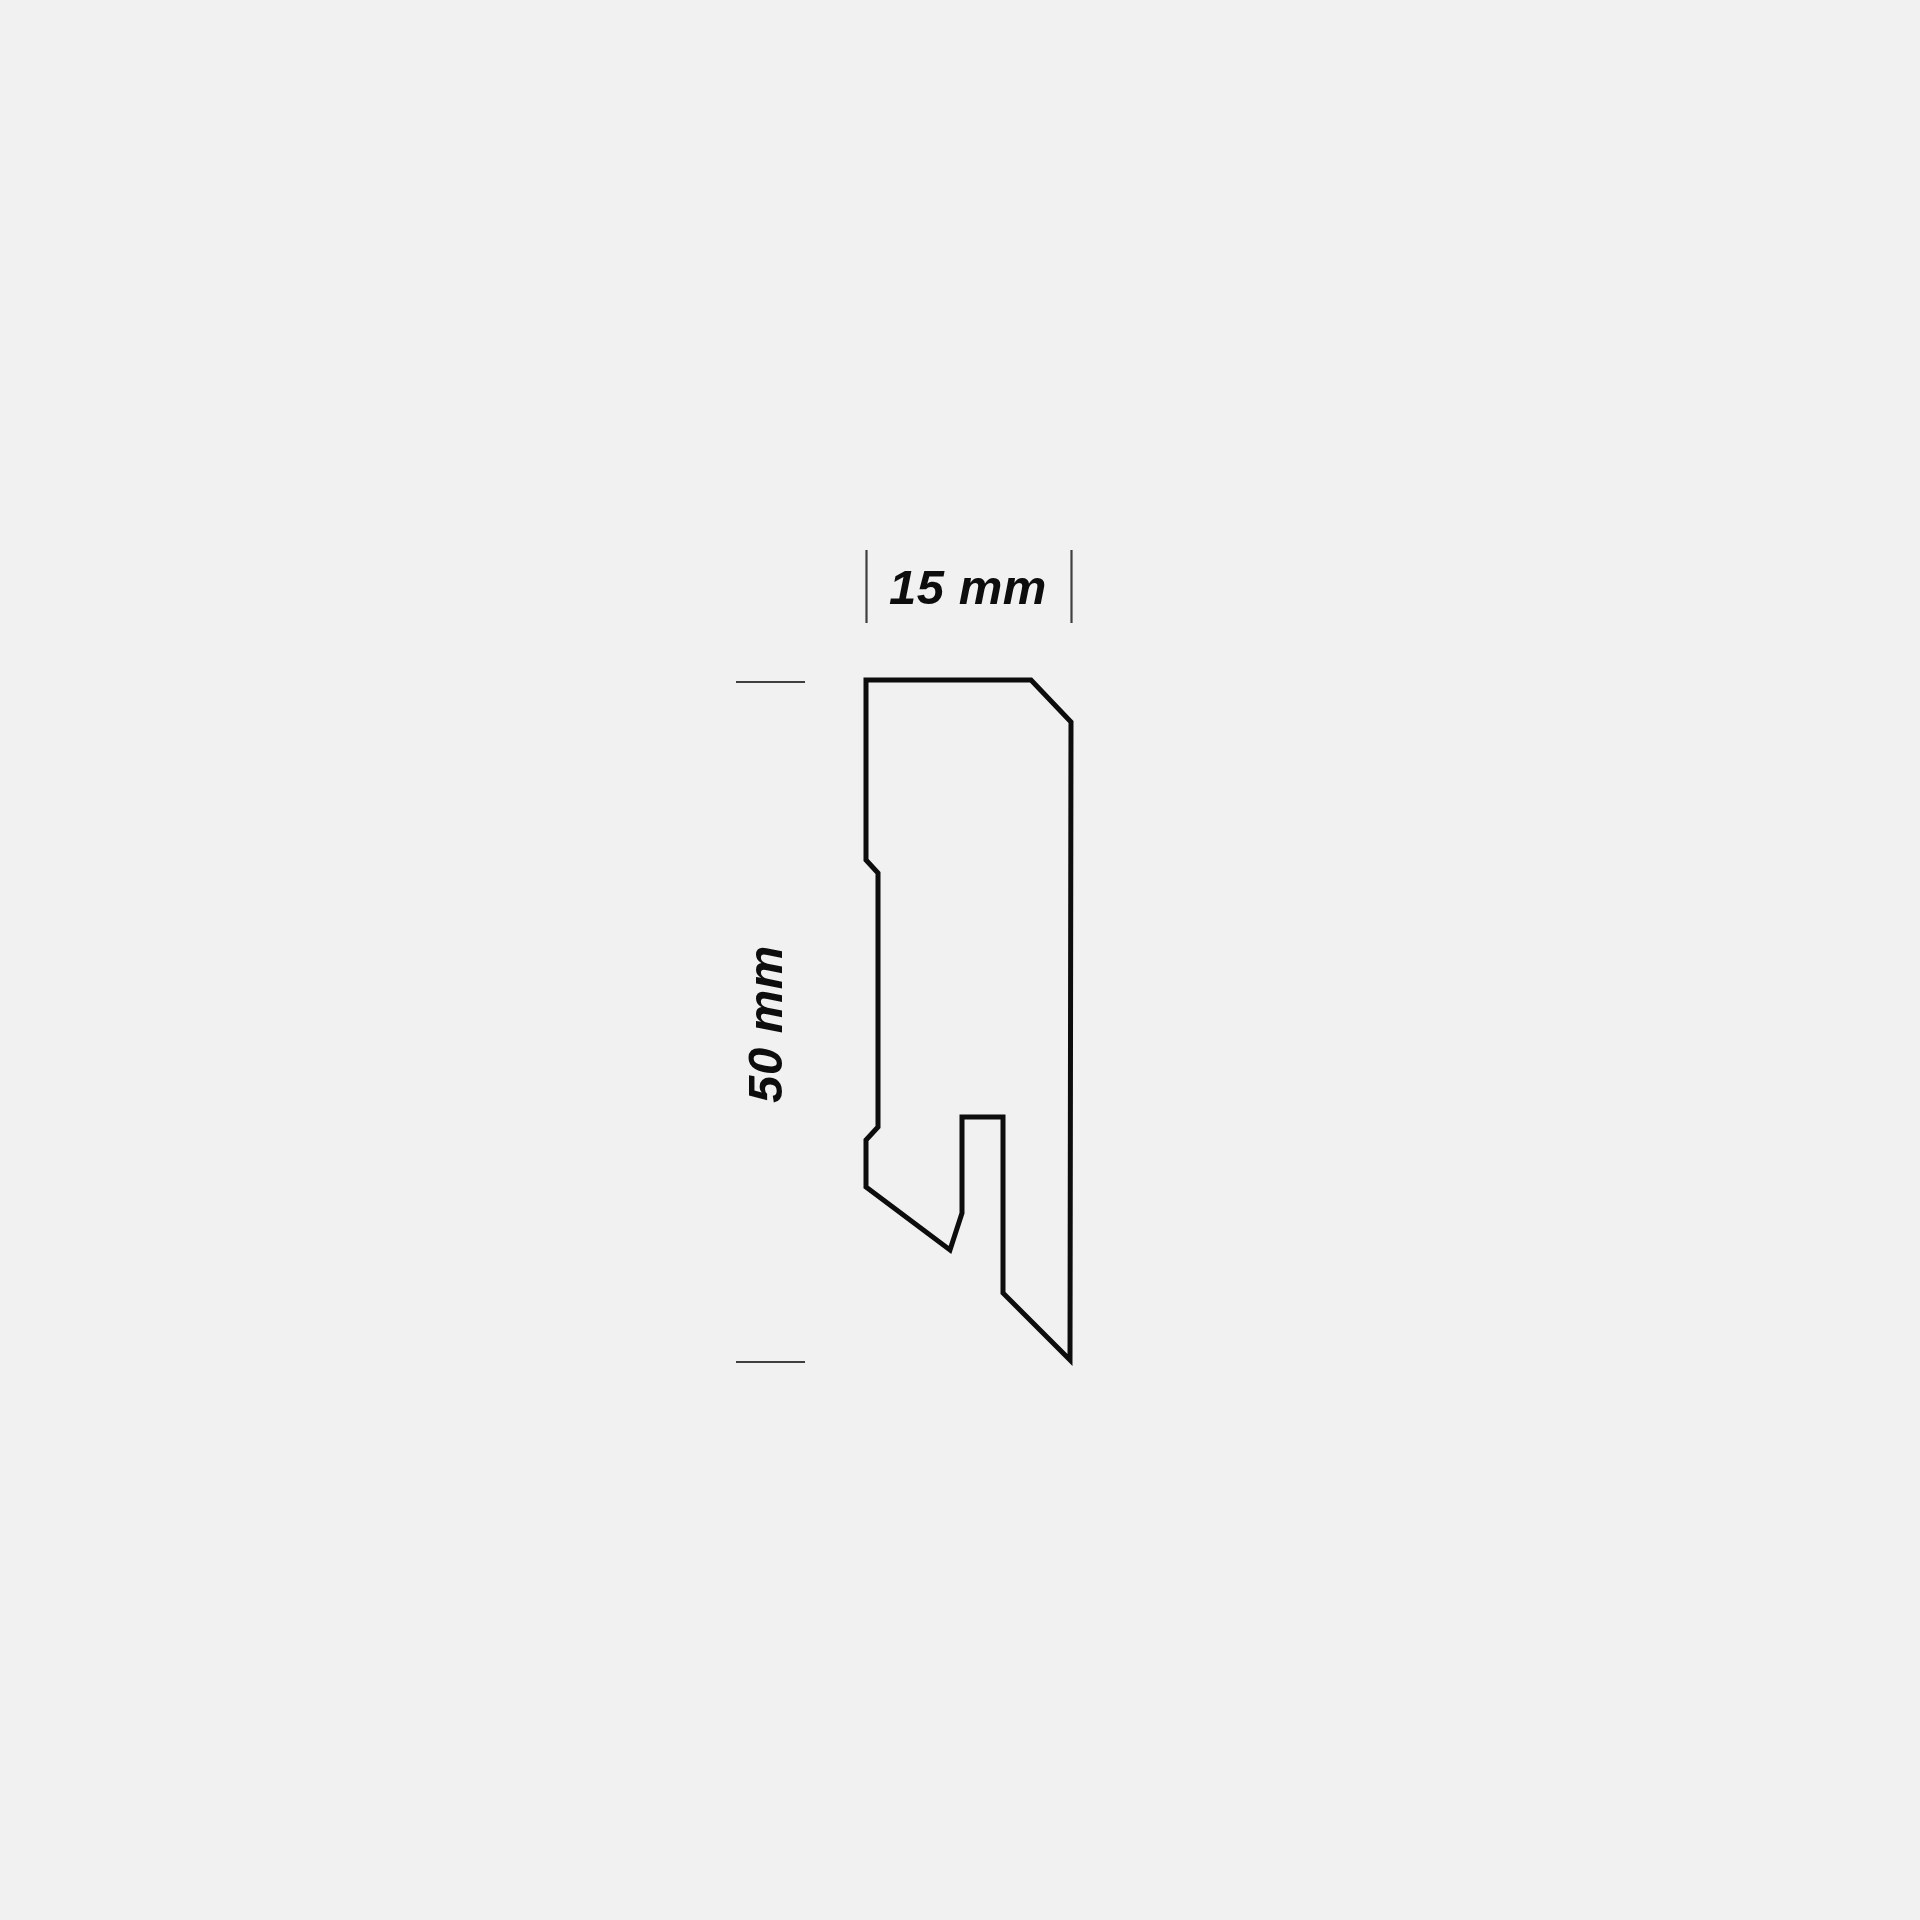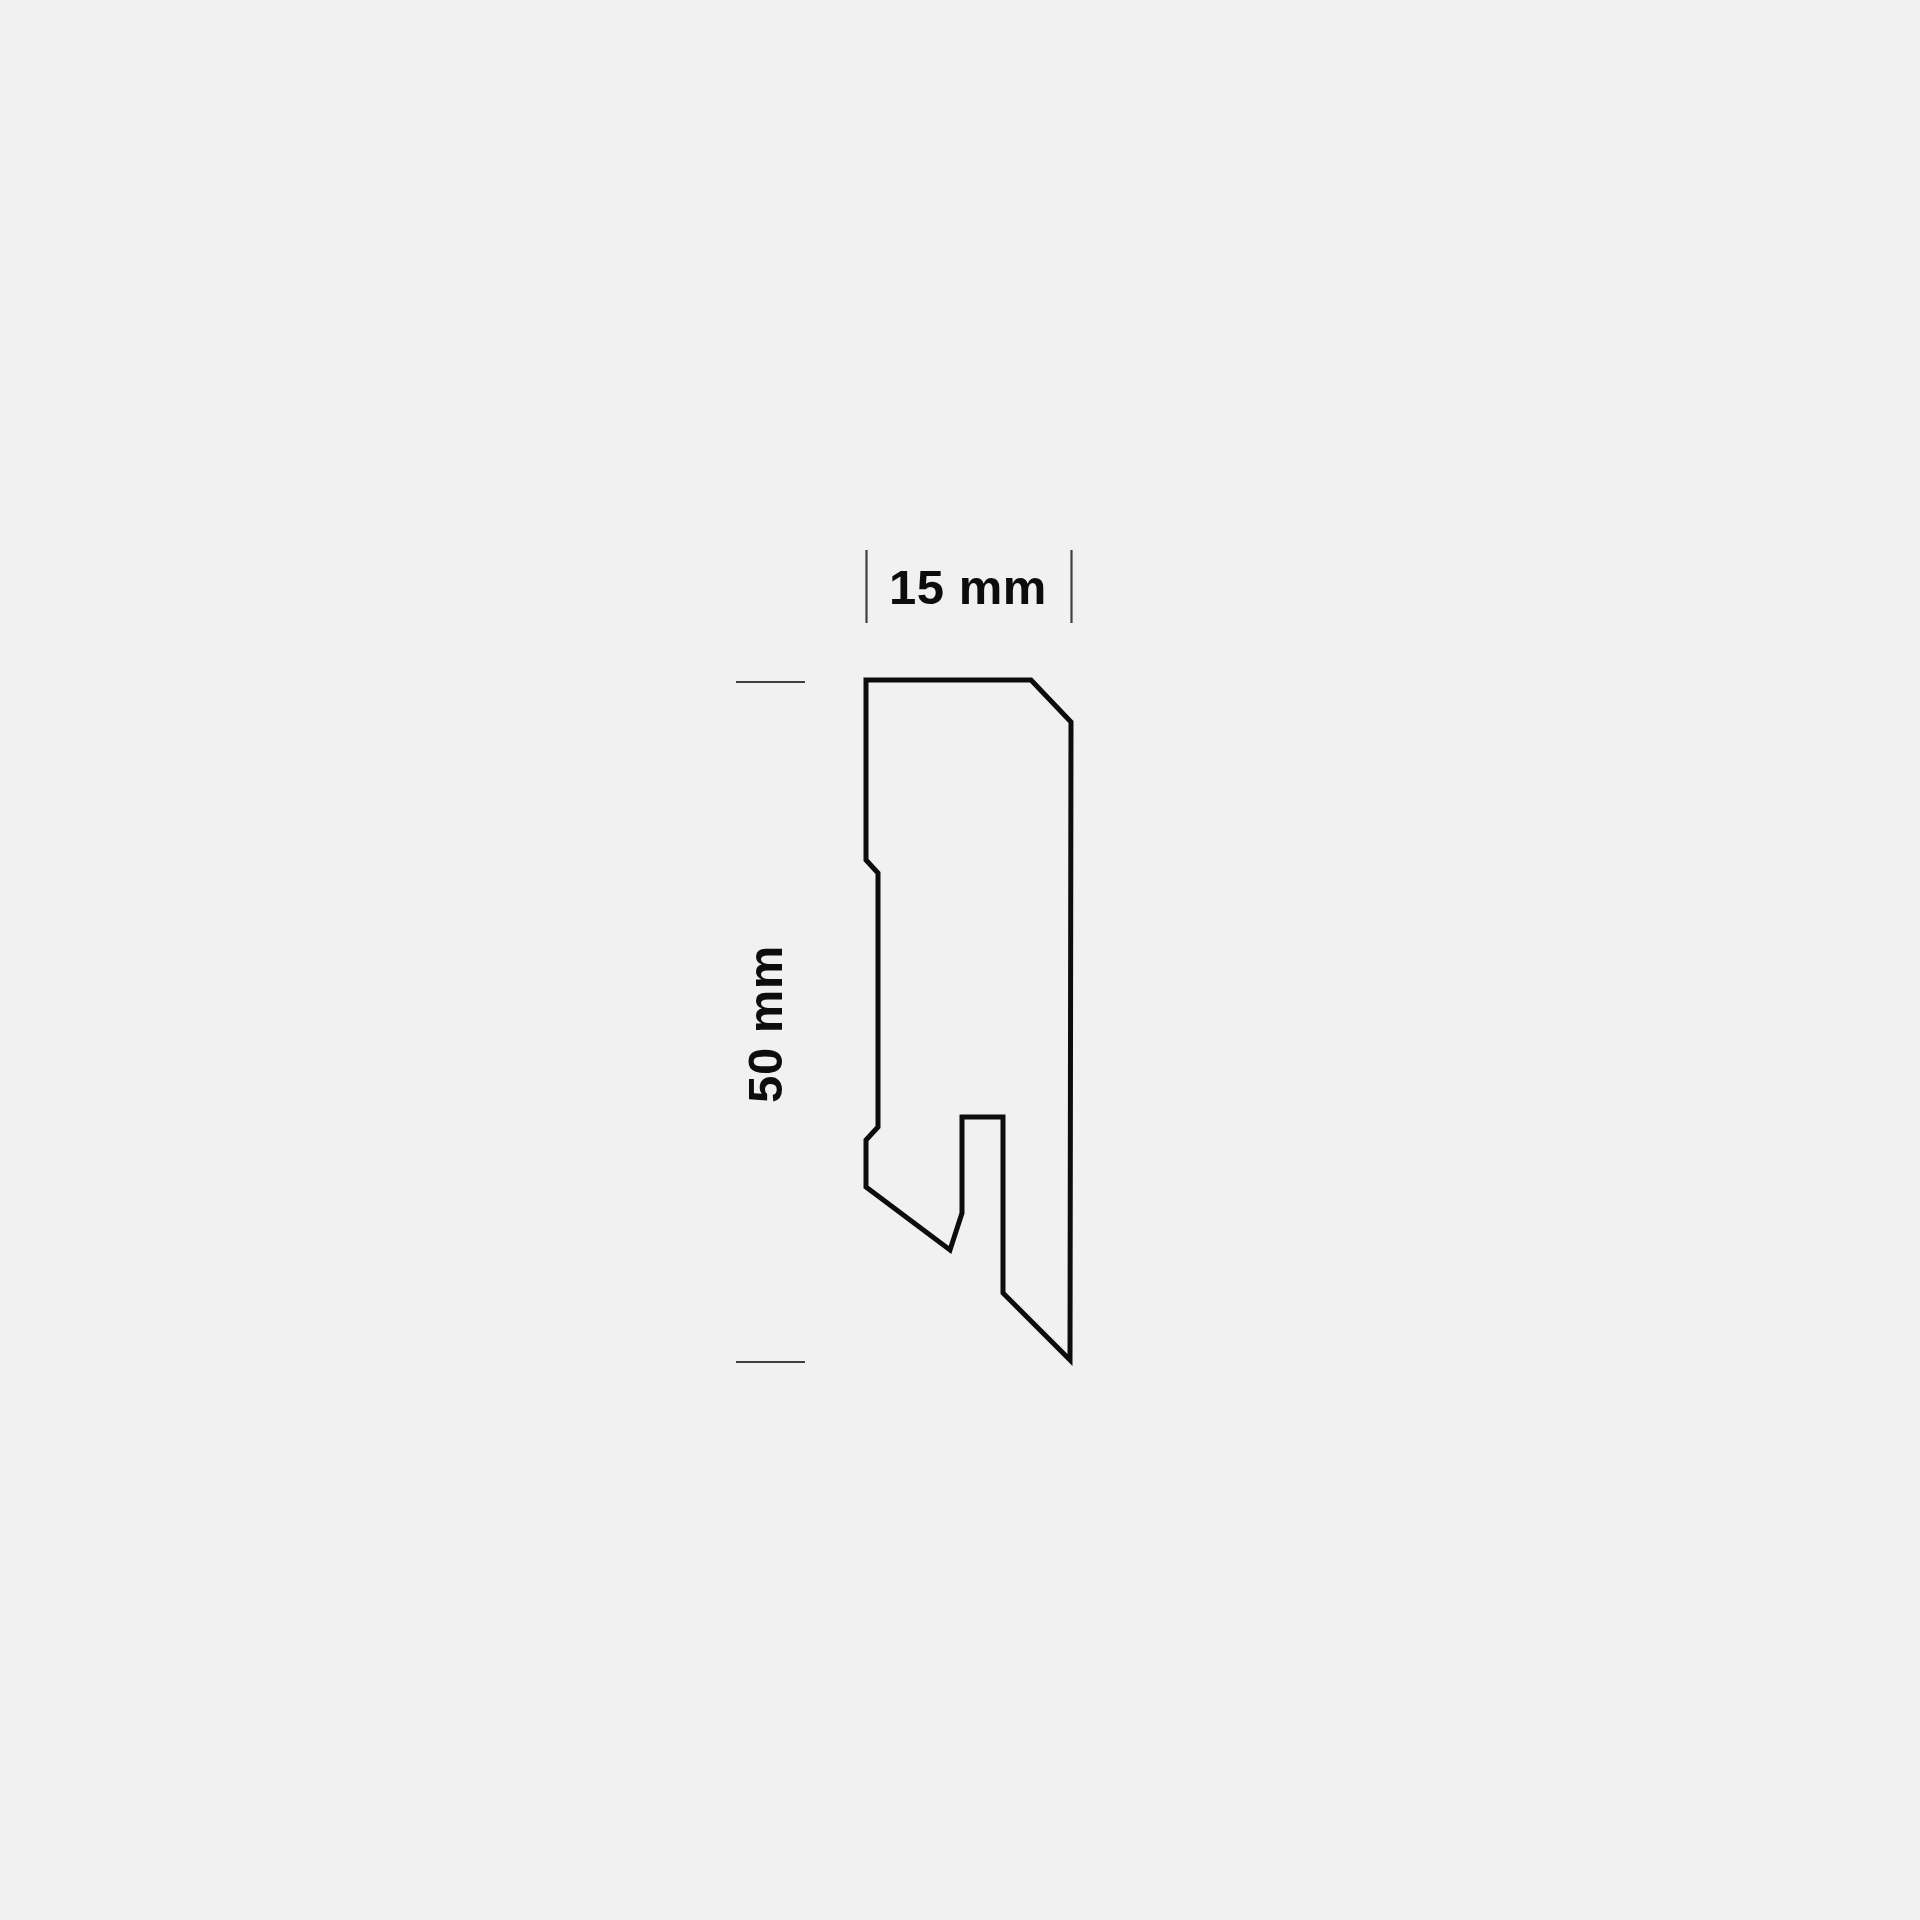--- a/index.html
+++ b/index.html
@@ -9,20 +9,21 @@
   body {
     background: #f1f1f2;
     font-family: "Liberation Sans", sans-serif;
   }
   .stage {
     position: relative;
     width: 1920px;
     height: 1920px;
     background: #f1f1f2;
     overflow: hidden;
+    font-style: italic;
   }
   .stage svg {
     display: block;
     width: 1920px;
     height: 1920px;
   }
   .profile-outline {
     fill: none;
     stroke-width: 5;
     stroke-linejoin: miter;

